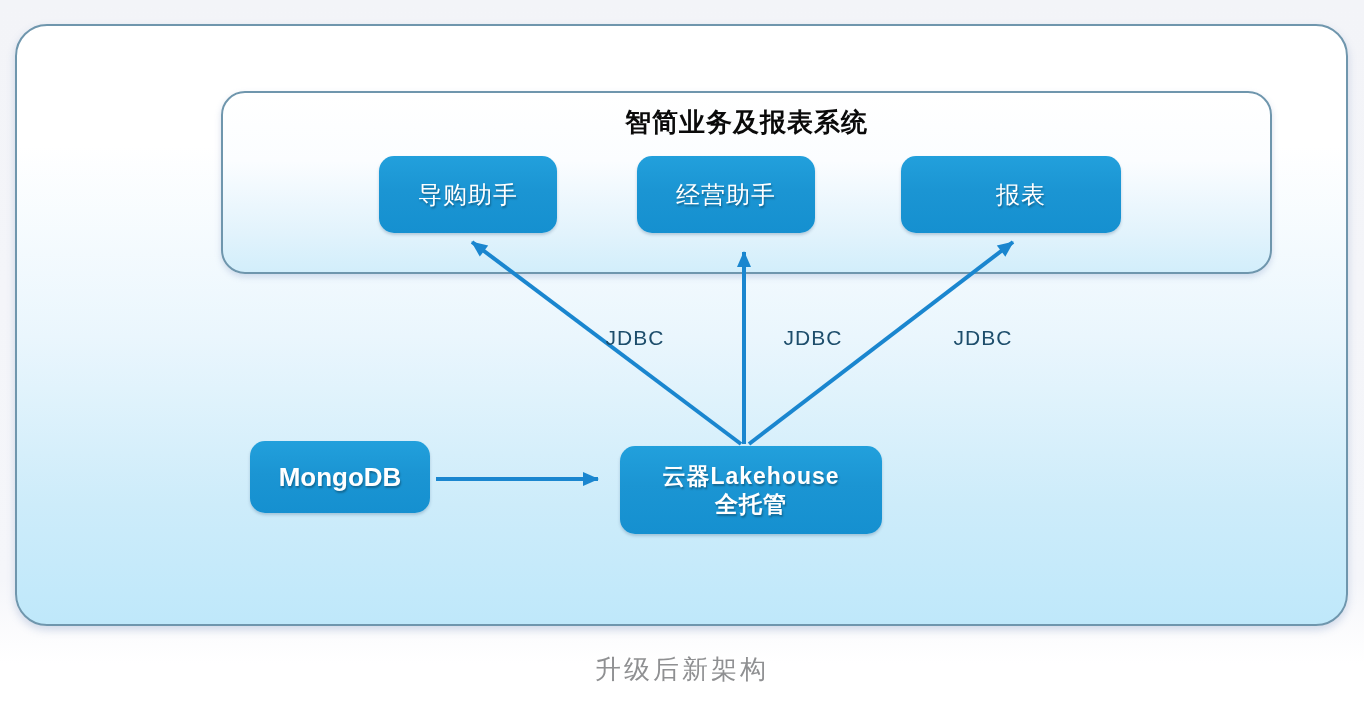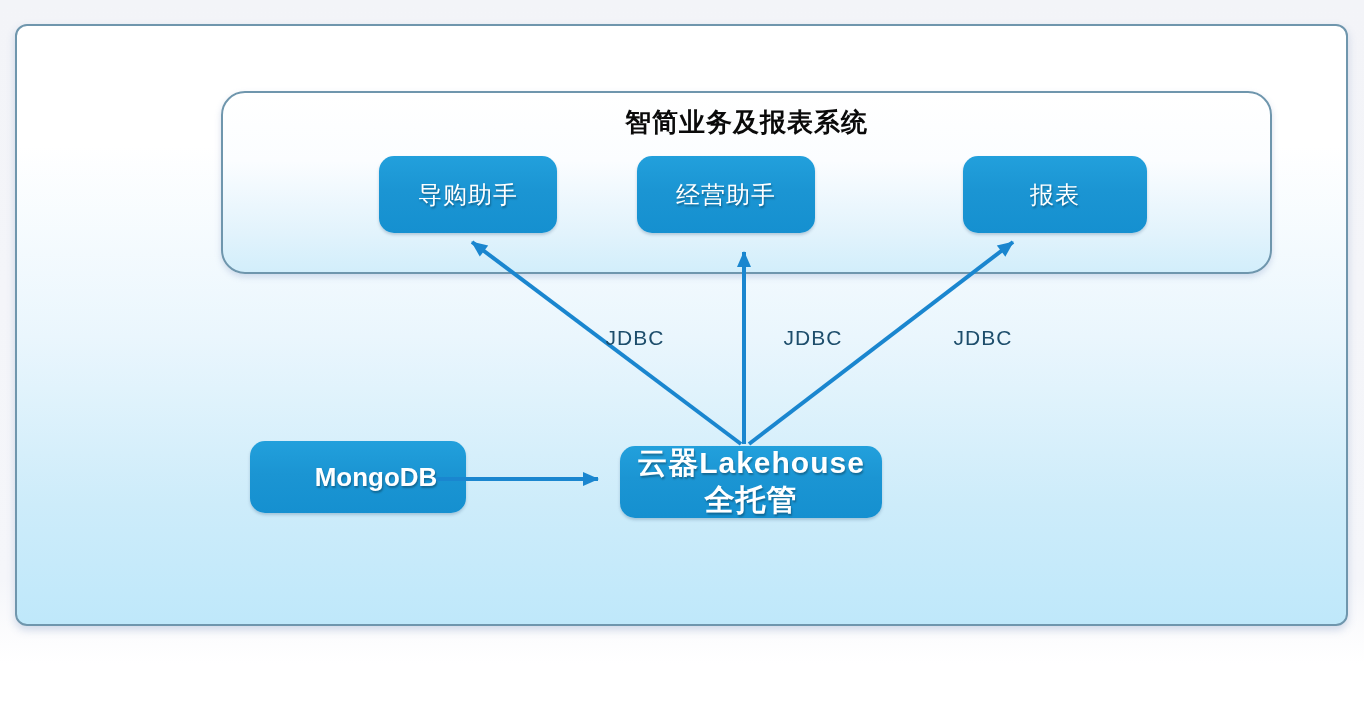--- a/index.html
+++ b/index.html
@@ -8,21 +8,21 @@
     font-family:"Liberation Sans","DejaVu Sans",sans-serif;
     background:linear-gradient(180deg,#f3f4f8 0%,#f5f6fa 82%,#ffffff 94%);
     overflow:hidden;
   }
   .page{position:relative;width:1364px;height:706px;}
 
   
   .outer-box{
     position:absolute;left:15px;top:24px;width:1333px;height:602px;
     border:2px solid var(--box_border,#6f96ad);
-    border-radius:12px;
+    border-radius:32px;
     background:linear-gradient(180deg,#ffffff 0%,#ffffff 20%,#eaf6fd 52%,#cdecfa 80%,#bfe8fa 100%);
     box-shadow:0 4px 8px rgba(110,135,185,.30);
     box-sizing:border-box;
   }
 
   
   .inner-box{
     position:absolute;left:204px;top:65px;width:1051px;height:183px;
     border:2px solid var(--box_border,#6f96ad);
     border-radius:24px;
@@ -40,34 +40,34 @@
     position:absolute;top:63px;width:178px;height:77px;
     background:linear-gradient(180deg,#22a0dc 0%,#1b95d3 45%,#1590d0 100%);
     border-radius:15px;
     display:flex;align-items:center;justify-content:center;
     color:#fff;font-size:24px;font-weight:normal;letter-spacing:1px;
     text-shadow:1px 2px 2px rgba(0,0,0,.30);
     box-shadow:0 2px 3px rgba(40,80,120,.25);
   }
   .app-1{left:156px;}
   .app-2{left:414px;}
-  .app-3{left:740px;width:184px;}
+  .app-3{left:678px;width:200px;padding-left:20px;}
 
   
   .node{
     position:absolute;
     background:linear-gradient(180deg,#22a0dc 0%,#1b95d3 45%,#1590d0 100%);
     border-radius:15px;
     display:flex;flex-direction:column;align-items:center;justify-content:center;
     color:#fff;font-weight:bold;
     text-shadow:1px 2px 2px rgba(0,0,0,.30);
     box-shadow:0 2px 3px rgba(40,80,120,.25);
   }
-  .node-mongodb{left:233px;top:415px;width:180px;height:72px;font-size:26px;padding-left:36px;}
-  .node-lakehouse{left:603px;top:420px;width:262px;height:72px;font-size:30px;line-height:1.22;letter-spacing:1px;}
+  .node-mongodb{left:233px;top:415px;width:180px;height:72px;font-size:26px;}
+  .node-lakehouse{left:603px;top:420px;width:262px;height:88px;font-size:23px;line-height:1.22;letter-spacing:1px;}
 
   
   svg.arrows{position:absolute;left:0;top:0;width:1364px;height:706px;pointer-events:none;}
 
   .jdbc-label{
     position:absolute;top:306px;width:100px;height:30px;
     text-align:center;font-size:21px;font-weight:normal;
     color:var(--jdbc_text,#1d4d6b);letter-spacing:1px;margin-top:20px;
   }
   .jdbc-1{left:585px;}
@@ -111,13 +111,14 @@
     <line x1="436" y1="479" x2="598" y2="479" stroke="#1a86cf" stroke-width="4" marker-end="url(#ah)"></line>
     <line x1="741" y1="444" x2="472" y2="242" stroke="#1a86cf" stroke-width="4" marker-end="url(#ah)"></line>
     <line x1="744" y1="444" x2="744" y2="252" stroke="#1a86cf" stroke-width="4" marker-end="url(#ah)"></line>
     <line x1="749" y1="444" x2="1013" y2="242" stroke="#1a86cf" stroke-width="4" marker-end="url(#ah)"></line>
   </svg>
 
   <div class="jdbc-label jdbc-1">JDBC</div>
   <div class="jdbc-label jdbc-2">JDBC</div>
   <div class="jdbc-label jdbc-3">JDBC</div>
 
+  <div class="caption">升级后新架构</div>
 </div>
 
 </body></html>

